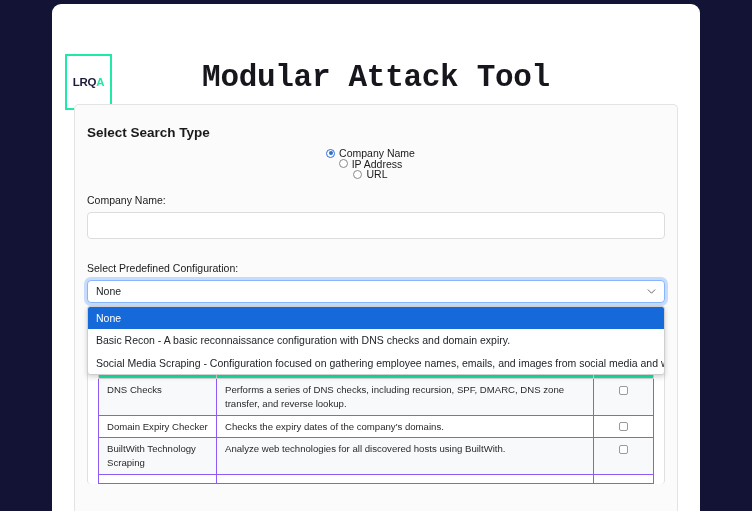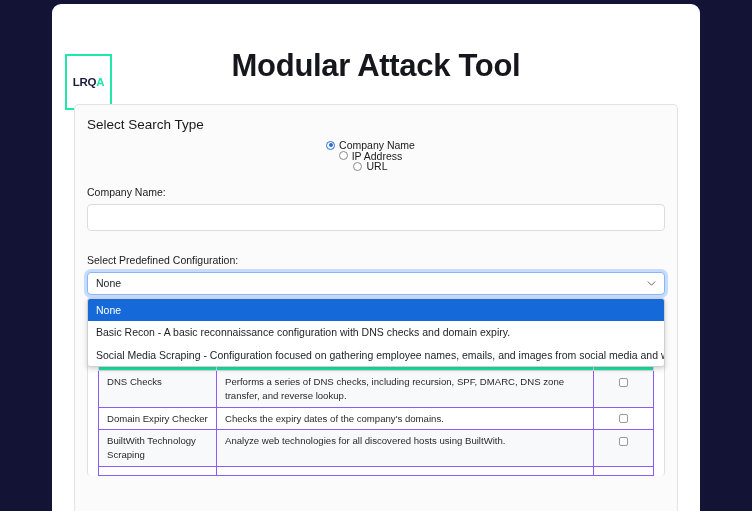--- a/index.html
+++ b/index.html
@@ -46,27 +46,27 @@
     color: #1b1b3a;
     font-family: "Liberation Sans", sans-serif;
     display: inline-flex;
     align-items: baseline;
   }
   .logo-a {
     color: #1fe8a8;
   }
   .page-title {
     position: absolute;
-    left: 0; right: 0; top: 44px;
+    left: 0; right: 0; top: 56px;
     text-align: center;
     font-size: 31px;
     font-weight: 700;
     color: #16161d;
     letter-spacing: -0.3px;
-    font-family: Liberation Sans, sans-serif;
+    font-family: Liberation Mono, monospace;
   }
 
   
   .panel {
     position: absolute;
     left: 22px; top: 100px;
     width: 604px;
     min-height: 420px;
     background: #fbfbfb;
     border: 1px solid #e3e3e3;
@@ -74,22 +74,22 @@
     border-bottom: none;
   }
 
   .panel-inner {
     padding: 12px 12px 0 12px;
   }
 
   .section-label {
     font-size: 13.5px;
     color: #1a1a1a;
-    margin: 0 0 7px 0;
-    font-weight: 400;
+    margin: 8px 0 7px 0;
+    font-weight: 700;
     line-height: 1.2;
   }
 
   
   .radio-row {
     display: flex;
     align-items: center;
     gap: 0;
     font-size: 10.5px;
     color: #1a1a1a;

